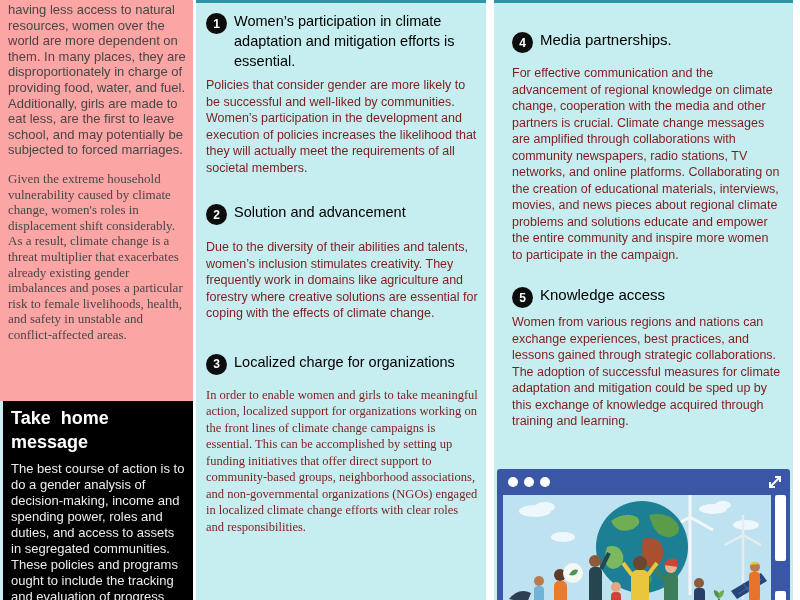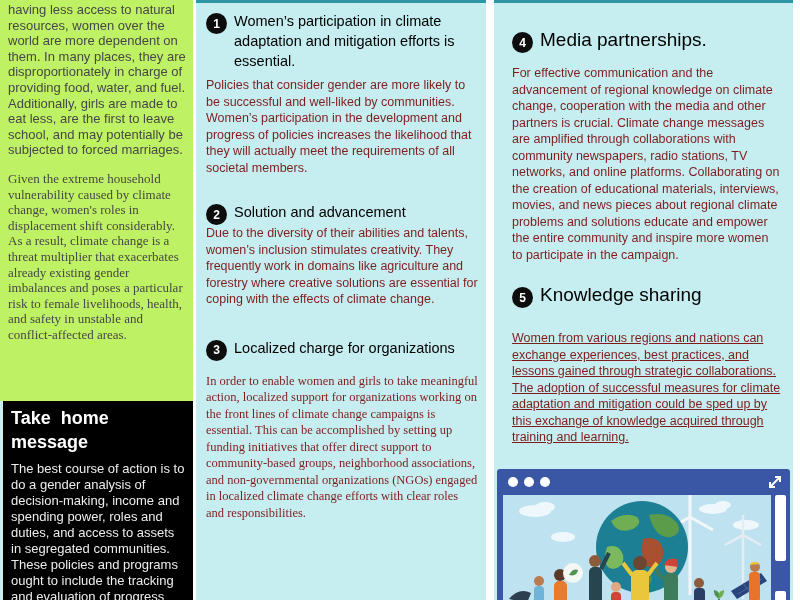--- a/index.html
+++ b/index.html
@@ -1,46 +1,46 @@
 <!DOCTYPE html>
 <html><head>
 <meta charset="utf-8">
 <style>
   html,body{margin:0;padding:0;background:#ffffff;}
   #page{position:relative;width:800px;height:600px;overflow:hidden;background:#ffffff;
         font-family:"Liberation Sans",sans-serif;}
   
-  #left-col{position:absolute;left:0;top:0;width:193px;height:600px;background:#bef264;}
+  #left-col{position:absolute;left:0;top:0;width:193px;height:600px;background:#fca5a5;}
   .left-para{margin:0;padding:2px 6px 0 8px;font-size:13px;line-height:15.6px;color:#474747;}
   .left-para.second{padding-top:13px;font-family:Liberation Serif, serif;}
   #take-home{position:absolute;left:0;top:401px;width:193px;height:199px;background:#000000;
              border-left:3px solid #cdeef2;box-sizing:border-box;padding:5px 8px 0 8px;}
   #take-home h2{margin:0;font-size:18px;line-height:24px;font-weight:700;color:#ffffff;word-spacing:5px;}
   #take-home p{margin:7px 0 0 0;font-size:13px;line-height:16px;color:#ededed;}
   
   .panel{position:absolute;top:0;height:600px;background:#c6edf0;border-top:3px solid #2e96a5;box-sizing:border-box;}
   #mid-col{left:196px;width:290px;}
   #right-col{left:494px;width:299px;}
   
   .item-head{display:flex;align-items:flex-start;}
   .badge{flex:0 0 auto;width:21px;height:21px;border-radius:50%;background:#0d0d0d;color:#ffffff;
          font-size:12px;font-weight:700;display:flex;align-items:center;justify-content:center;margin-top:2px;}
   .item-title{font-weight:400;color:#000000;font-size:14.5px;line-height:20px;margin-left:7px;}
   .gap-wide .item-title{text-align:right;}
   .item-body{margin:0;font-size:12.5px;line-height:16.5px;color:#7f1d1d;}
   
   #mid-col .inner{padding:0 8px 0 10px;}
   #mi1 .item-head{margin-top:8px;} #mi1 .item-body{margin-top:6px;}
-  #mi2 .item-head{margin-top:26px;} #mi2 .item-body{margin-top:0;}
+  #mi2 .item-head{margin-top:26px;} #mi2 .item-body{margin-top:14px;}
   #mi3 .item-head{margin-top:30px;} #mi3 .item-body{margin-top:12px;font-family:Liberation Serif, serif;}
   
   #right-col .inner{padding:0 11px 0 18px;}
-  #right-col .item-title{font-size:19px;}
+  #right-col .item-title{font-size:15px;}
   #ri4 .item-head{margin-top:27px;} #ri4 .item-body{margin-top:12px;}
-  #ri5 .item-head{margin-top:22px;} #ri5 .item-body{margin-top:22px;text-decoration:underline;}
+  #ri5 .item-head{margin-top:22px;} #ri5 .item-body{margin-top:6px;}
   
   #img-frame{position:absolute;left:3px;top:466px;width:293px;height:140px;background:#3a57a5;
              border-radius:3px;}
   #frame-bar{position:absolute;left:0;top:0;right:0;height:26px;display:flex;align-items:center;}
   .dot{width:10px;height:10px;border-radius:50%;background:#ffffff;margin-left:6px;}
   .dot:first-child{margin-left:11px;}
   #expand-icon{position:absolute;right:7px;top:5px;width:16px;height:16px;}
   #frame-content{position:absolute;left:6px;top:26px;right:19px;bottom:0;background:#bfe2f1;overflow:hidden;}
   #scrollbar{position:absolute;right:3px;top:26px;width:13px;bottom:0;background:#3a57a5;}
   #scroll-thumb{position:absolute;left:1px;top:0;width:11px;height:66px;background:#ffffff;border-radius:2px;}
@@ -60,21 +60,21 @@
     </div>
   </div>
 
   <div id="mid-col" class="panel">
     <div class="inner">
       <div class="item" id="mi1">
         <div class="item-head">
           <span class="badge">1</span>
           <span class="item-title">Women’s participation in climate adaptation and mitigation efforts is essential.</span>
         </div>
-        <p class="item-body">Policies that consider gender are more likely to be successful and well-liked by communities. Women’s participation in the development and progress of policies increases the likelihood that they will actually meet the requirements of all societal members.</p>
+        <p class="item-body">Policies that consider gender are more likely to be successful and well-liked by communities. Women’s participation in the development and execution of policies increases the likelihood that they will actually meet the requirements of all societal members.</p>
       </div>
       <div class="item gap-wide" id="mi2">
         <div class="item-head">
           <span class="badge">2</span>
           <span class="item-title">Solution and advancement</span>
         </div>
         <p class="item-body">Due to the diversity of their abilities and talents, women’s inclusion stimulates creativity. They frequently work in domains like agriculture and forestry where creative solutions are essential for coping with the effects of climate change.</p>
       </div>
       <div class="item" id="mi3">
         <div class="item-head">
@@ -91,21 +91,21 @@
       <div class="item" id="ri4">
         <div class="item-head">
           <span class="badge">4</span>
           <span class="item-title">Media partnerships.</span>
         </div>
         <p class="item-body">For effective communication and the advancement of regional knowledge on climate change, cooperation with the media and other partners is crucial. Climate change messages are amplified through collaborations with community newspapers, radio stations, TV networks, and online platforms. Collaborating on the creation of educational materials, interviews, movies, and news pieces about regional climate problems and solutions educate and empower the entire community and inspire more women to participate in the campaign.</p>
       </div>
       <div class="item" id="ri5">
         <div class="item-head">
           <span class="badge">5</span>
-          <span class="item-title">Knowledge sharing</span>
+          <span class="item-title">Knowledge access</span>
         </div>
         <p class="item-body">Women from various regions and nations can exchange experiences, best practices, and lessons gained through strategic collaborations. The adoption of successful measures for climate adaptation and mitigation could be sped up by this exchange of knowledge acquired through training and learning.</p>
       </div>
     </div>
 
     <div id="img-frame">
       <div id="frame-bar">
         <span class="dot"></span>
         <span class="dot"></span>
         <span class="dot"></span>

